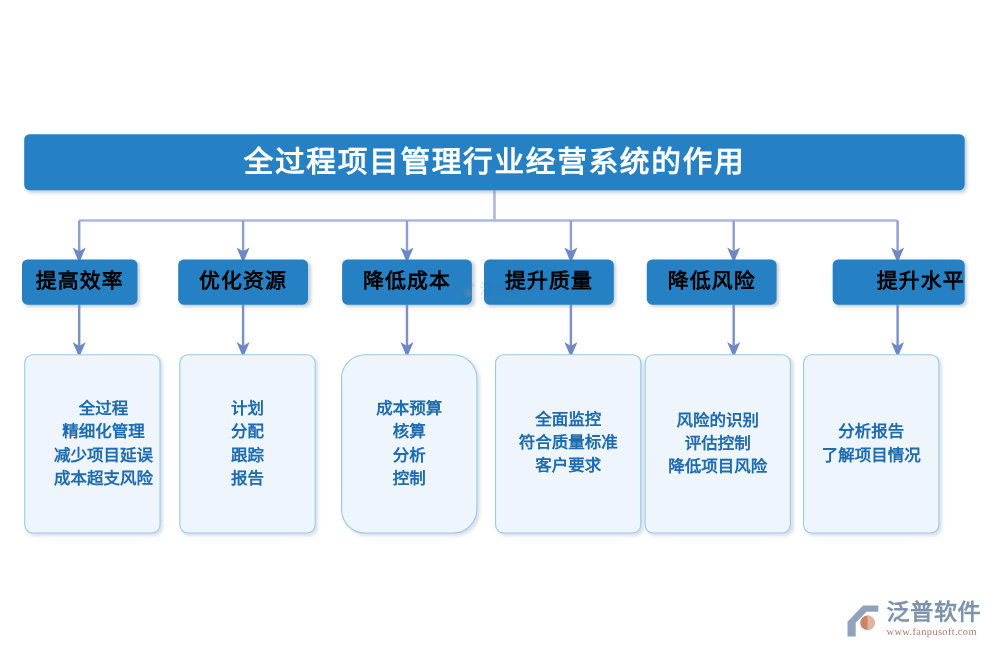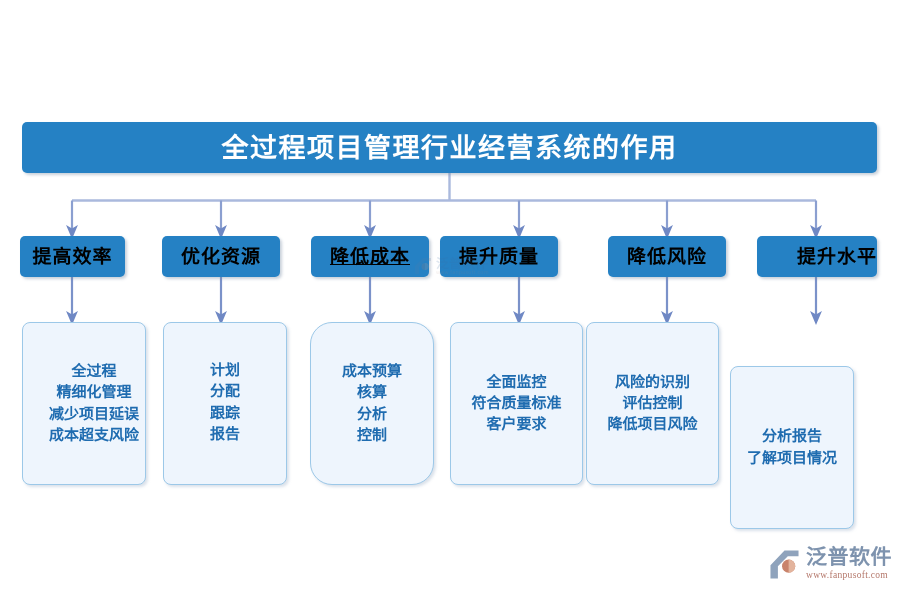--- a/index.html
+++ b/index.html
@@ -212,40 +212,40 @@
   <div class="title-bar">
     <span class="title-text">全过程项目管理行业经营系统的作用</span>
   </div>
 
   <div class="chip" style="left:20px;  width:105px;">
     <span class="chip-text">提高效率</span>
   </div>
   <div class="chip" style="left:162px; width:118px;">
     <span class="chip-text">优化资源</span>
   </div>
-  <div class="chip" style="left:311px; width:118px;text-decoration:underline;">
+  <div class="chip" style="left:311px; width:118px;">
     <span class="chip-text">降低成本</span>
   </div>
   <div class="chip" style="left:440px; width:118px;">
     <span class="chip-text">提升质量</span>
   </div>
-  <div class="chip" style="left:608px; width:118px;">
+  <div class="chip" style="left:588px; width:118px;">
     <span class="chip-text">降低风险</span>
   </div>
   <div class="chip" style="left:757px; width:120px;justify-content:flex-end;">
     <span class="chip-text">提升水平</span>
   </div>
 
   <div class="card" style="left:22px;  width:124px;justify-content:flex-end;">
     <span class="card-text">全过程
 精细化管理
 减少项目延误
 成本超支风险</span>
   </div>
-  <div class="card" style="left:163px; width:124px;font-family:Liberation Mono, monospace;">
+  <div class="card" style="left:163px; width:124px;">
     <span class="card-text">计划
 分配
 跟踪
 报告</span>
   </div>
   <div class="card" style="left:310px; width:124px;border-radius:22px;">
     <span class="card-text">成本预算
 核算
 分析
 控制</span>
@@ -253,21 +253,21 @@
   <div class="card" style="left:450px; width:133px;font-family:Liberation Serif, serif;">
     <span class="card-text">全面监控
 符合质量标准
 客户要求</span>
   </div>
   <div class="card" style="left:586px; width:133px;">
     <span class="card-text">风险的识别
 评估控制
 降低项目风险</span>
   </div>
-  <div class="card" style="left:730px; width:124px;margin-top:44px;">
+  <div class="card" style="left:730px; width:124px;">
     <span class="card-text">分析报告
 了解项目情况</span>
   </div>
 
   <div class="watermark-center">
     <svg class="wm-mark" viewBox="0 0 40 40" xmlns="http://www.w3.org/2000/svg">
       <path d="M4 20 L20 4 L36 4 L36 10 L24 10 L12 22 L12 36 L4 36 Z" fill="#5b7fa8"></path>
       <circle cx="24" cy="21" r="7" fill="#c97a5a"></circle>
       <path d="M24 14 A7 7 0 0 1 24 28 Z" fill="#e0a88c"></path>
     </svg>

